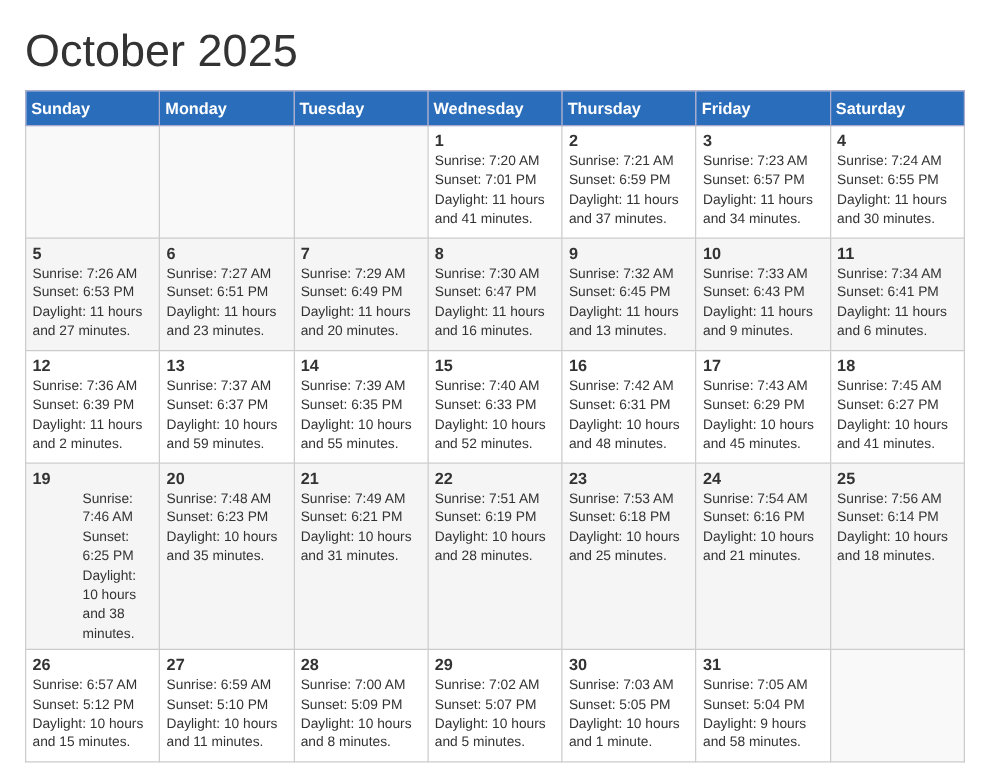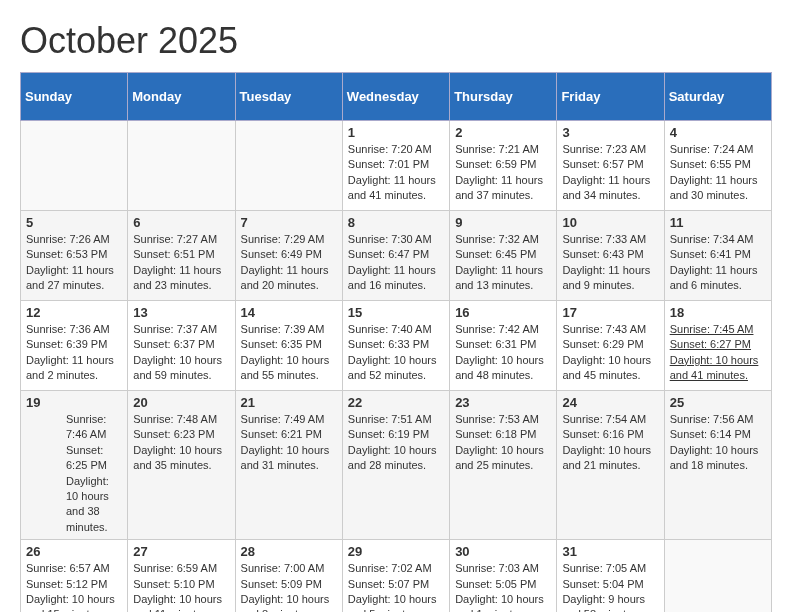--- a/index.html
+++ b/index.html
@@ -47,21 +47,21 @@
     table {
       width: 100%;
       border-collapse: collapse;
       table-layout: fixed;
     }
     thead tr th {
       background-color: #2a6ebb;
       color: #fff;
       font-size: 13px;
       font-weight: bold;
-      padding: 16px 4px;
+      padding: 6px 4px;
       text-align: left;
       border: 1px solid #aac;
     }
     tbody tr td {
       vertical-align: top;
       border: 1px solid #ccc;
       padding: 4px 5px;
       font-size: 11px;
       color: #333;
       height: 90px;
@@ -230,21 +230,21 @@
         </td>
         <td>
           <span class="day-number">17</span>
           <div class="day-info" style="white-space: pre-line;">Sunrise: 7:43 AM
 Sunset: 6:29 PM
 Daylight: 10 hours
 and 45 minutes.</div>
         </td>
         <td>
           <span class="day-number">18</span>
-          <div class="day-info" style="white-space: pre-line; text-decoration: underline;">Sunrise: 7:45 AM
+          <div class="day-info" style="white-space: pre-line;">Sunrise: 7:45 AM
 Sunset: 6:27 PM
 Daylight: 10 hours
 and 41 minutes.</div>
         </td>
       </tr>
       <tr>
         <td>
           <span class="day-number">19</span>
           <div class="day-info" style="white-space: pre-line; margin-left: 40px;">Sunrise: 7:46 AM
 Sunset: 6:25 PM

